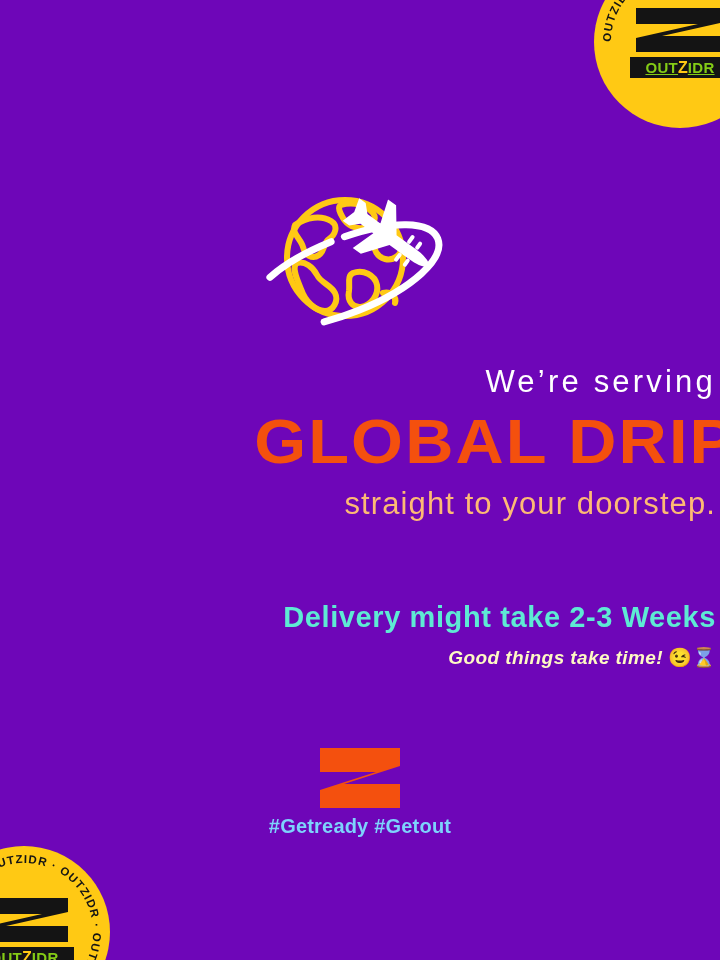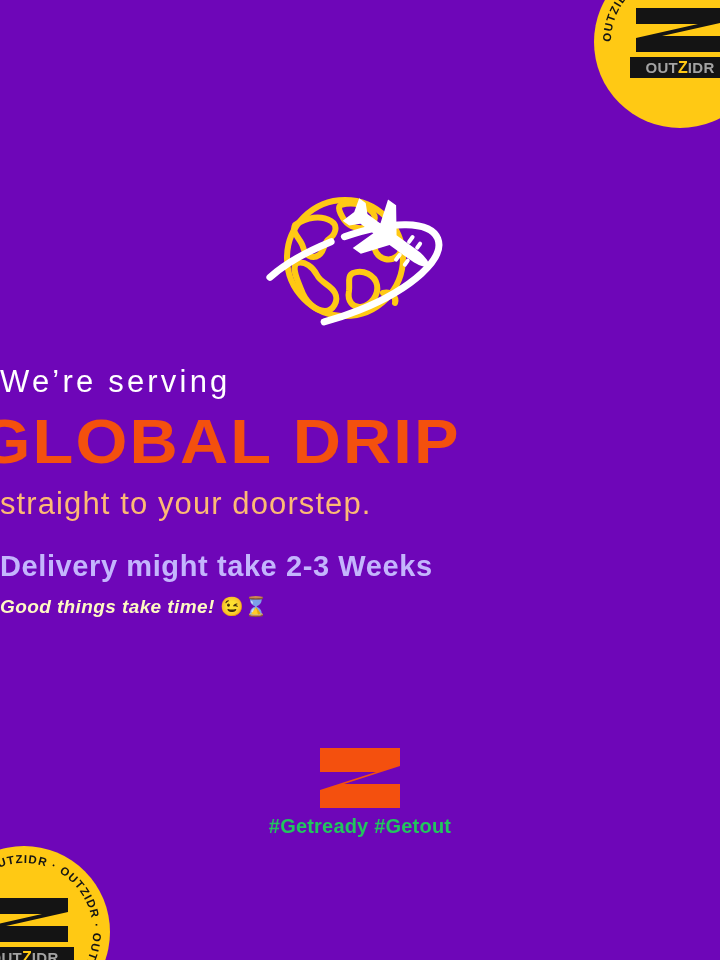--- a/index.html
+++ b/index.html
@@ -64,25 +64,26 @@
   .badge-wordbar {
     background: #141414;
     width: 100px;
     height: 21px;
     display: flex;
     align-items: center;
     justify-content: center;
     gap: 0px;
   }
   .badge-wordbar .wb {
-    color: #a3a3a3;
+    color: #84cc16;
     font-weight: bold;
     font-size: 15px;
     letter-spacing: 0.3px;
     line-height: 1;
+    text-decoration: underline;
   }
   .badge-wordbar .wb-z {
     color: #FFC914;
     font-weight: bold;
     font-size: 16px;
     line-height: 1;
   }
 
   
   #emblem {
@@ -93,21 +94,22 @@
     width: 250px;
     height: 160px;
   }
 
   
   #copy {
     position: absolute;
     left: 0;
     right: 4px;
     top: 365px;
-    text-align: left;
+    text-align: right;
+    padding-left: 40px;
   }
   #kicker {
     color: #FFFFFF;
     font-size: 31px;
     font-weight: 400;
     letter-spacing: 3.2px;
     line-height: 1.1;
   }
   #headline {
     color: #F4500E;
@@ -120,26 +122,26 @@
   }
   #subline {
     color: #fdba74;
     font-size: 31px;
     font-weight: 400;
     letter-spacing: 1.1px;
     line-height: 1.1;
     margin-top: 14px;
   }
   #delivery {
-    color: #c4b5fd;
+    color: #5eead4;
     font-size: 29px;
     font-weight: bold;
     letter-spacing: 0.6px;
     line-height: 1.1;
-    margin-top: 30px;
+    margin-top: 81px;
   }
   #reassure {
     color: #fef9c3;
     font-size: 19px;
     font-weight: bold;
     font-style: italic;
     letter-spacing: 0.4px;
     line-height: 1.2;
     margin-top: 13px;
   }
@@ -157,21 +159,21 @@
     top: 748px;
     display: flex;
     flex-direction: column;
     align-items: center;
   }
   #brand-z {
     width: 80px;
     height: 60px;
   }
   #hashtags {
-    color: #22c55e;
+    color: #7dd3fc;
     font-size: 20px;
     font-weight: bold;
     letter-spacing: 0.2px;
     margin-top: 7px;
   }
 </style>
 </head>
 <body>
 
 <div id="poster">

